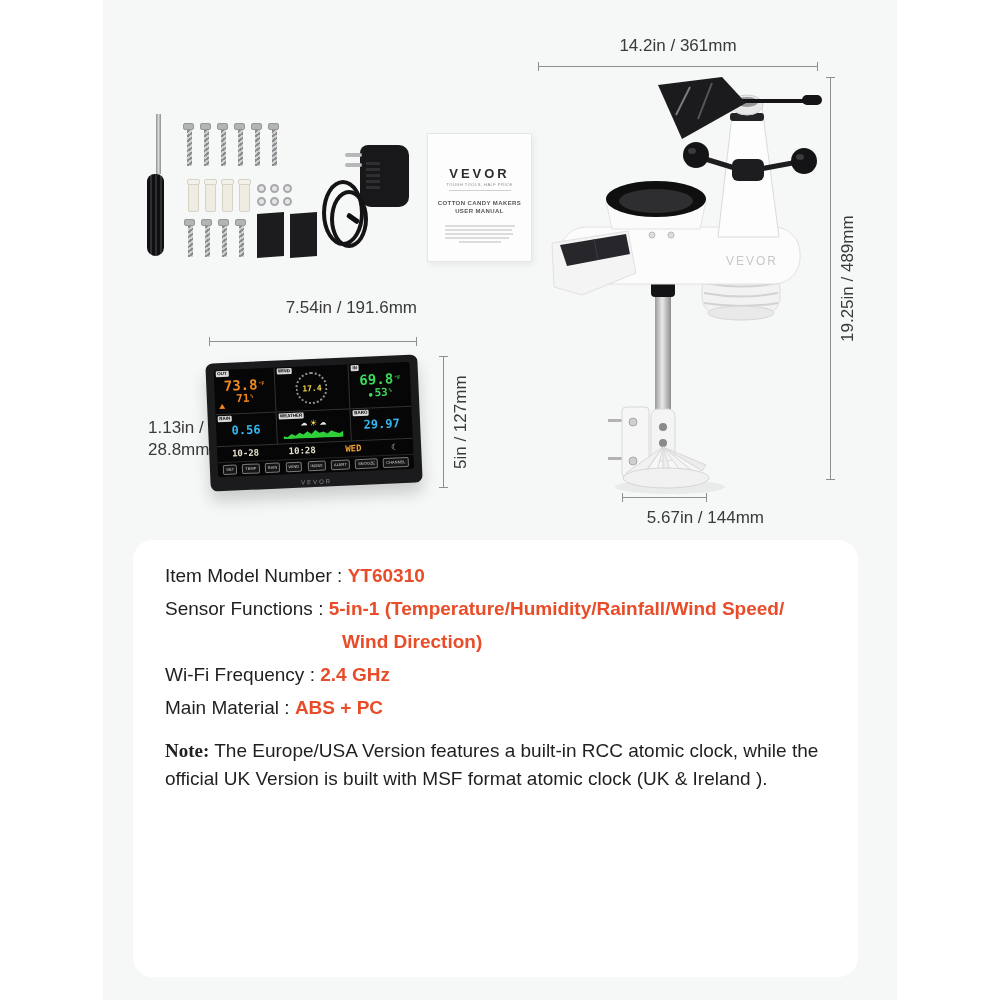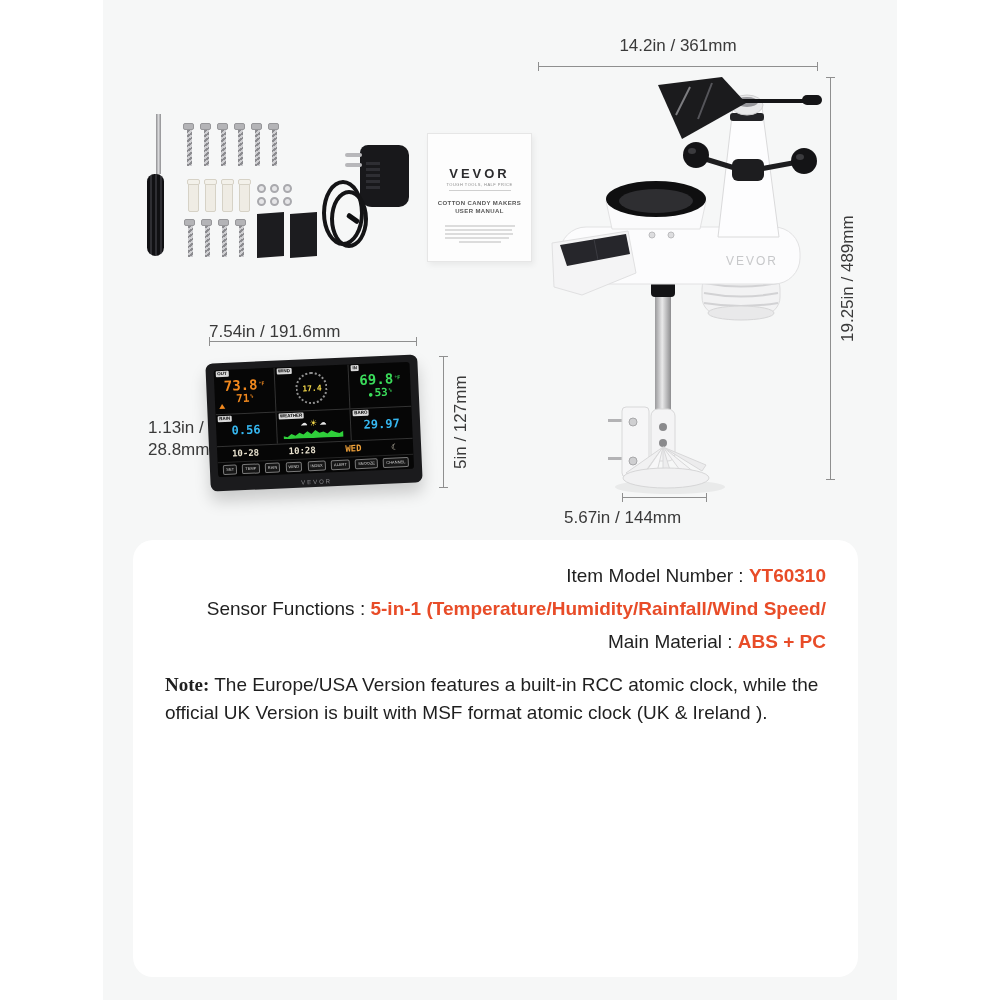--- a/index.html
+++ b/index.html
@@ -68,21 +68,21 @@
   .btn{border:1px solid #7a7a7a;color:#d2d2d2;font-size:4px;line-height:7px;height:8px;
      padding:0 2px;border-radius:2px;background:#161616;white-space:nowrap;}
   .console-brand{position:absolute;bottom:2px;left:0;right:0;text-align:center;
      font-size:6px;letter-spacing:2px;color:#86868a;}
   .flagicon{width:0;height:0;border-left:3px solid transparent;border-right:3px solid transparent;
      border-bottom:5px solid #f2891e;position:absolute;left:4px;bottom:5px;}
 
   
   .card{left:133px;top:540px;width:725px;height:437px;background:#ffffff;border-radius:20px;}
   .card-inner{padding:19px 32px 0 32px;}
-  .spec-row{font-size:19px;line-height:33px;white-space:nowrap;text-align:right;}
+  .spec-row{font-size:19px;line-height:33px;white-space:nowrap;}
   .spec-label{color:#1f1f1f;}
   .spec-value{color:#e84c28;font-weight:bold;}
   .spec-cont{margin-left:177px;}
   .note{margin:13px 0 0 0;font-size:19px;line-height:27.5px;color:#1f1f1f;width:690px;}
   .note b{font-weight:bold;font-family:Liberation Serif, serif;}
 </style>
 </head>
 <body>
 
 <div class="abs panel"></div>
@@ -174,21 +174,21 @@
     <div style="width:92%"></div>
       <div style="width:60%;margin:0 auto;"></div>
   </div>
 </div>
 
 <div class="abs dim-label" style="left:538px;top:36px;width:280px;text-align:center;">14.2in / 361mm</div>
 <div class="abs dim-h" style="left:538px;top:66px;width:280px;"></div>
 <div class="abs dim-v" style="left:830px;top:77px;height:403px;"></div>
 <div class="abs dim-label dim-label-v" style="left:838px;top:77px;height:403px;text-align:center;">19.25in / 489mm</div>
 <div class="abs dim-h" style="left:622px;top:497px;width:85px;"></div>
-<div class="abs dim-label" style="left:564px;top:508px;width:200px;text-align:left;">5.67in / 144mm</div>
+<div class="abs dim-label" style="left:564px;top:508px;width:200px;text-align:right;">5.67in / 144mm</div>
 
 <svg class="abs" style="left:540px;top:75px;" width="300" height="430" viewBox="0 0 300 430">
   <defs>
     <linearGradient id="poleGrad" x1="0" y1="0" x2="1" y2="0">
       <stop offset="0" stop-color="#9a9a9c"></stop>
         <stop offset=".45" stop-color="#e9e9ea"></stop>
         <stop offset="1" stop-color="#8d8d8f"></stop>
     </linearGradient>
   </defs>
 
@@ -253,21 +253,21 @@
     <line x1="198" y1="94" x2="162" y2="83" stroke="#1d1d1f" stroke-width="5"></line>
     <line x1="220" y1="94" x2="258" y2="87" stroke="#1d1d1f" stroke-width="5"></line>
     <rect x="192" y="84" width="32" height="22" rx="6" fill="#1d1d1f"></rect>
     <circle cx="156" cy="80" r="13" fill="#141416"></circle>
     <ellipse cx="152" cy="76" rx="4" ry="3" fill="#3b3b3e"></ellipse>
     <circle cx="264" cy="86" r="13" fill="#141416"></circle>
     <ellipse cx="260" cy="82" rx="4" ry="3" fill="#3b3b3e"></ellipse>
   </g>
 </svg>
 
-<div class="abs dim-label" style="left:209px;top:322px;width:208px;text-align:left;">7.54in / 191.6mm</div>
+<div class="abs dim-label" style="left:209px;top:298px;width:208px;text-align:right;">7.54in / 191.6mm</div>
 <div class="abs dim-h" style="left:209px;top:341px;width:208px;"></div>
 <div class="abs dim-label" style="left:148px;top:417px;line-height:22px;">
   <div>1.13in /</div>
   <div>28.8mm</div>
 </div>
 <div class="abs dim-v" style="left:443px;top:356px;height:132px;"></div>
 <div class="abs dim-label dim-label-v" style="left:451px;top:356px;height:132px;text-align:center;">5in / 127mm</div>
 
 <div class="abs stand-tab"></div>
 <div class="abs console">
@@ -350,16 +350,18 @@
       <span class="btn">CHANNEL</span>
     </div>
   </div>
   <div class="console-brand">VEVOR</div>
 </div>
 
 <div class="abs card">
   <div class="card-inner">
     <div class="spec-row"><span class="spec-label">Item Model Number : </span><span class="spec-value">YT60310</span></div>
     <div class="spec-row"><span class="spec-label">Sensor Functions :  </span><span class="spec-value">5-in-1 (Temperature/Humidity/Rainfall/Wind Speed/</span></div>
+    <div class="spec-row spec-cont"><span class="spec-value">Wind Direction)</span></div>
+    <div class="spec-row"><span class="spec-label">Wi-Fi Frequency : </span><span class="spec-value">2.4 GHz</span></div>
     <div class="spec-row"><span class="spec-label">Main Material : </span><span class="spec-value">ABS + PC</span></div>
     <p class="note"><b>Note:</b><span> The Europe/USA Version features a built-in RCC atomic clock, while the official UK Version is built with MSF format atomic clock (UK &amp; Ireland ).</span></p>
   </div>
 </div>
 
 </body></html>

